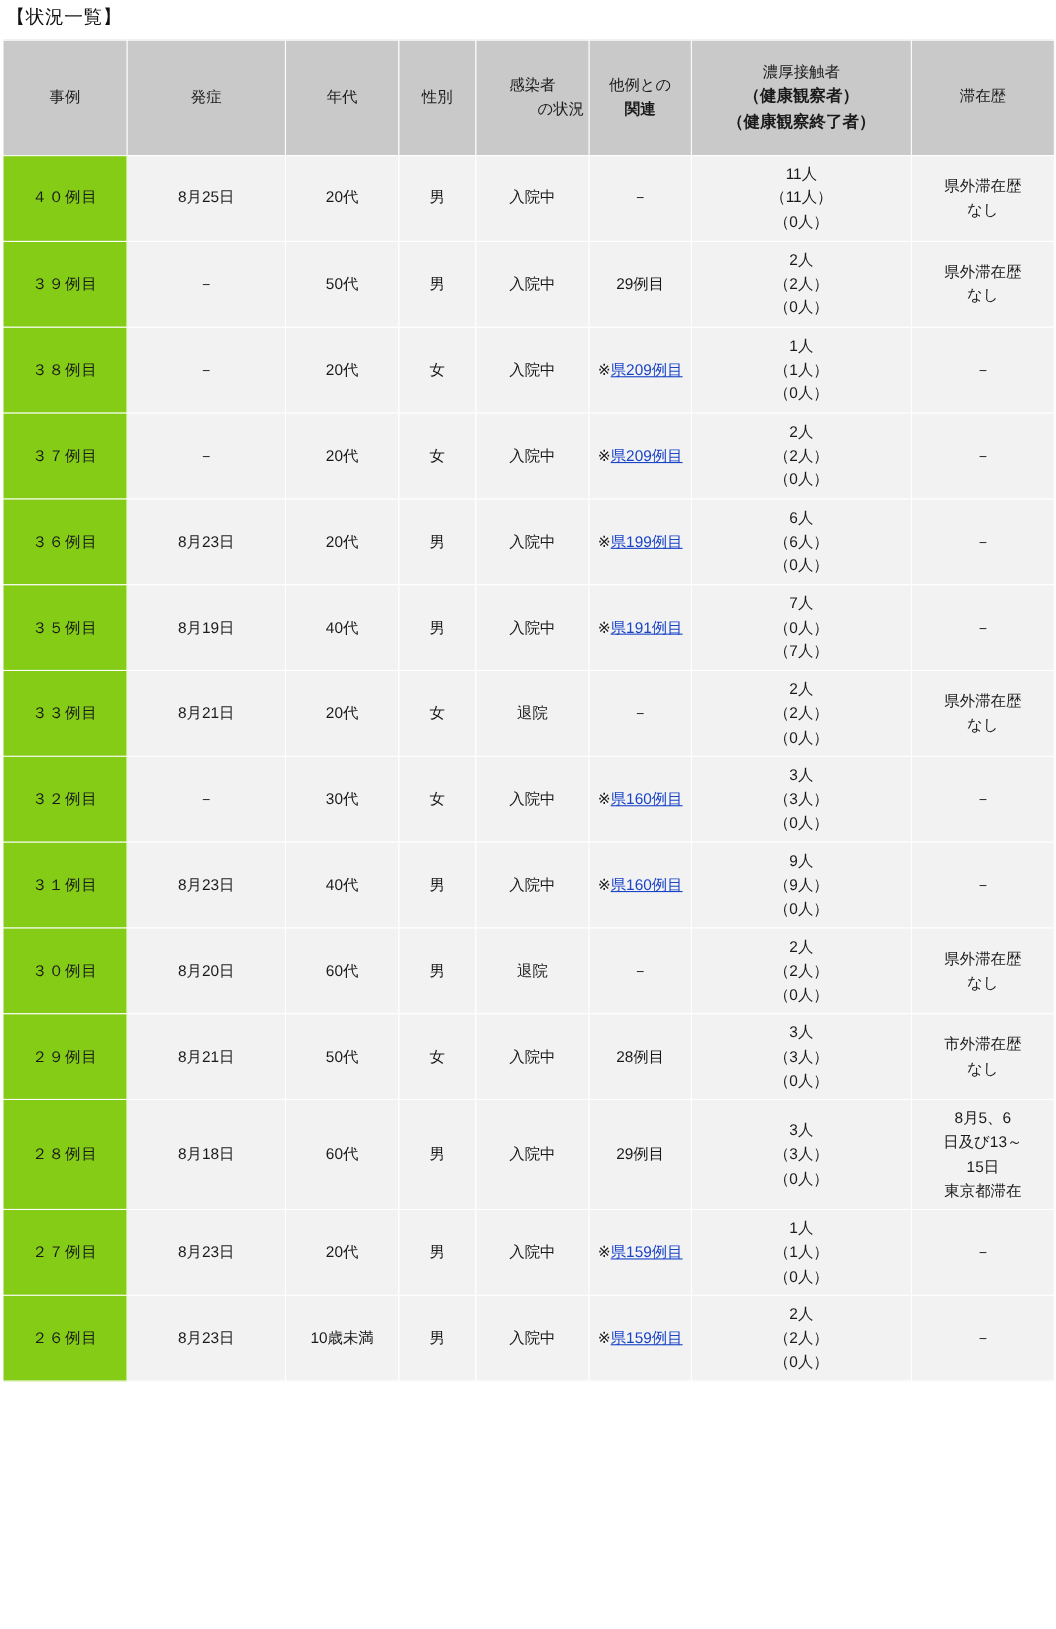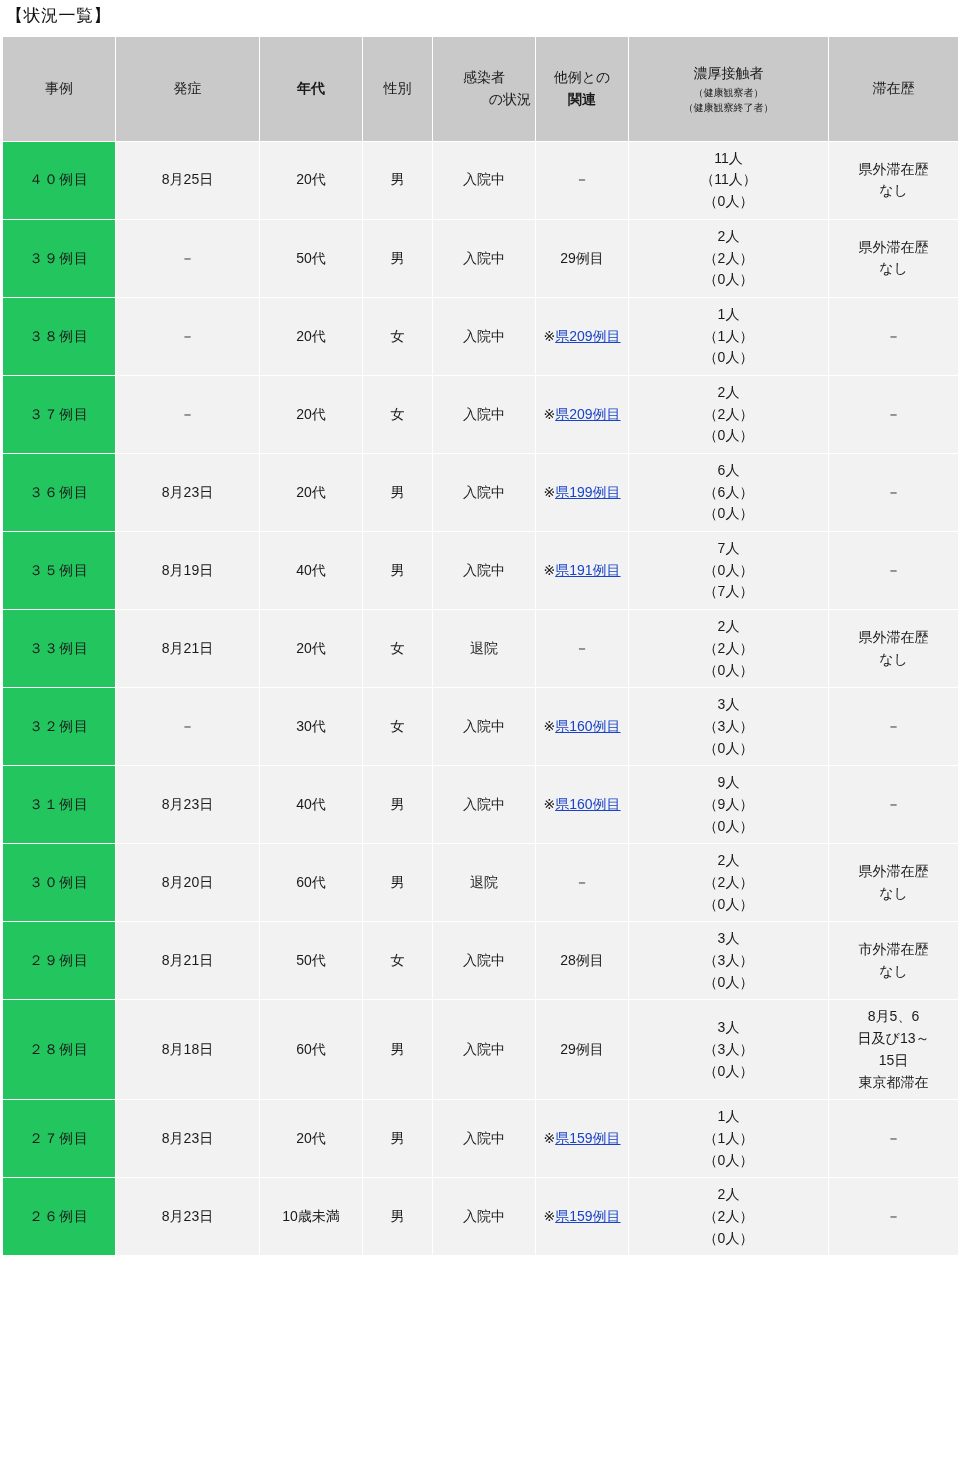--- a/index.html
+++ b/index.html
@@ -53,25 +53,26 @@
   table.status-table thead th {
     background: #c9c9c9;
     color: #1a1a1a;
     font-weight: normal;
     font-size: 14px;
     height: 92px;
     border-color: #ffffff;
   }
   table.status-table thead th .sub {
     display: block;
-    font-size: 10px;
+    font-size: 15px;
     line-height: 1.5;
+    font-weight: bold;
   }
   table.status-table tbody td.case-cell {
-    background: #22c55e;
+    background: #84cc16;
     letter-spacing: 1px;
   }
   table.status-table tbody td {
     background: #f2f2f2;
     font-size: 14px;
   }
   table.status-table tbody td .line {
     display: block;
   }
   a.ref-link {
@@ -97,21 +98,21 @@
     </colgroup>
     <thead>
       <tr id="header-row">
           <th>
             <span class="line" style="display: block;">事例</span>
           </th>
           <th>
             <span class="line" style="display: block;">発症</span>
           </th>
           <th>
-            <span class="line" style="display: block; font-weight: bold;">年代</span>
+            <span class="line" style="display: block;">年代</span>
           </th>
           <th>
             <span class="line" style="display: block;">性別</span>
           </th>
           <th>
             <span class="line" style="display: block;">感染者</span>
             <span class="line" style="display: block; text-align: right;">の状況</span>
           </th>
           <th>
             <span class="line" style="display: block;">他例との</span>

